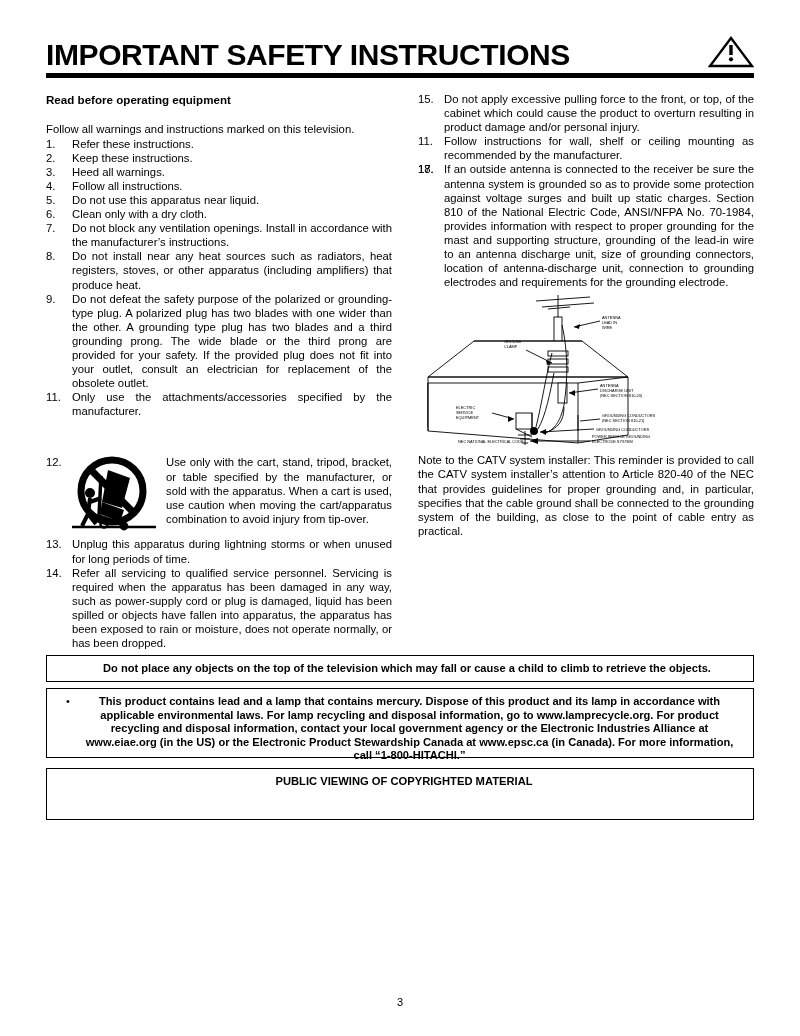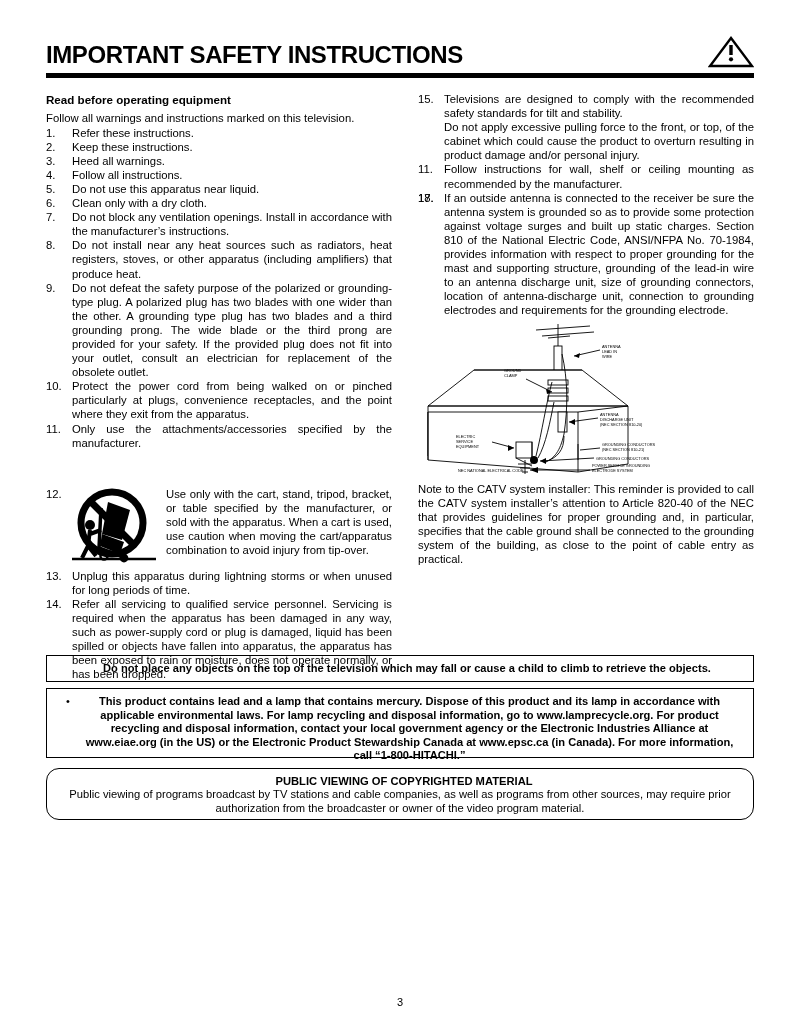--- a/index.html
+++ b/index.html
@@ -8,36 +8,36 @@
     font-family:"Liberation Sans", sans-serif;
     color:#000;
     -webkit-font-smoothing:antialiased;
   }
   .page{position:absolute;left:0;top:0;width:800px;height:1036px;}
 
   
   .header{position:absolute;left:46px;top:40px;width:708px;height:42px;}
   .header-title{
     position:absolute;left:0;top:0;
-    font-size:24px;font-weight:bold;letter-spacing:-0.4px;
+    font-size:30px;font-weight:bold;letter-spacing:-0.4px;
     line-height:30px;white-space:nowrap;
   }
   .header-rule{
     position:absolute;left:0;top:33px;width:708px;height:5px;background:#000;
   }
   .warn-triangle{
     position:absolute;right:0;top:-4px;width:46px;height:34px;
   }
 
   
   .col{position:absolute;top:92px;font-size:11.3px;line-height:14.1px;}
   .col-left{left:46px;width:346px;}
   .col-right{left:418px;width:336px;}
 
-  .sub-head{font-weight:bold;font-size:11.6px;margin:0 0 4px 0;line-height:15px;}
+  .sub-head{font-weight:bold;font-size:11.6px;margin:0 0 15px 0;line-height:15px;}
   .lead{margin:0 0 0.5px 0;}
 
   ol.items{list-style:none;margin:0;padding:0;}
   ol.items > li{
     position:relative;padding-left:26px;margin:0;
     text-align:justify;
   }
   ol.items > li > .num{
     position:absolute;left:0;top:0;width:20px;text-align:left;
   }
@@ -66,21 +66,21 @@
     border:1.6px solid #000;box-sizing:border-box;text-align:center;
   }
   .box1{top:655px;height:27px;}
   .box1 p{
     margin:0;padding:5px 0 0 14px;font-size:11.1px;font-weight:bold;line-height:14px;
   }
   .box2{top:688px;height:70px;}
   .box2 .bullet-row{display:flex;padding:6px 10px 0 10px;}
   .box2 .bdot{width:16px;flex:0 0 16px;font-size:11px;line-height:13.6px;padding-left:3px;}
   .box2 .btxt{flex:1;font-size:11.1px;font-weight:bold;line-height:13.6px;}
-  .box3{top:768px;height:52px;border-radius:13px;}
+  .box3{top:768px;height:52px;}
   .box3 .b3head{
     margin:0;padding:5px 0 0 8px;font-size:11.2px;font-weight:bold;line-height:14px;
   }
   .box3 .b3body{
     margin:0;padding:0 8px 0 8px;font-size:11.2px;line-height:13.8px;
   }
 
   .page-num{
     position:absolute;left:0;top:996px;width:800px;text-align:center;
     font-size:11px;
@@ -108,21 +108,20 @@
     <ol class="items">
       <li><span class="num">1.</span><span class="nojust">Refer these instructions.</span></li>
       <li><span class="num">2.</span><span class="nojust">Keep these instructions.</span></li>
       <li><span class="num">3.</span><span class="nojust">Heed all warnings.</span></li>
       <li><span class="num">4.</span><span class="nojust">Follow all instructions.</span></li>
       <li><span class="num">5.</span><span class="nojust">Do not use this apparatus near liquid.</span></li>
       <li><span class="num">6.</span><span class="nojust">Clean only with a dry cloth.</span></li>
       <li><span class="num">7.</span><span class="nojust">Do not block any ventilation openings.  Install in accordance with the manufacturer’s instructions.</span></li>
       <li><span class="num">8.</span><span class="justify">Do not install near any heat sources such as radiators, heat registers, stoves, or other apparatus (including amplifiers) that produce heat.</span></li>
       <li><span class="num">9.</span><span class="justify">Do not defeat the safety purpose of the polarized or grounding-type plug.  A polarized plug has two blades with one wider than the other.  A grounding type plug has two blades and a third grounding prong.  The wide blade or the third prong are provided for your safety.  If the provided plug does not fit into your outlet, consult an electrician for replacement of the obsolete outlet.</span></li>
-      <li><span class="num">10.</span><span class="justify">Protect the power cord from being walked on or pinched particularly at plugs, convenience receptacles, and the point where they exit from the apparatus.</span></li>
       <li><span class="num">11.</span><span class="justify">Only use the attachments/accessories specified by the manufacturer.</span></li>
 
       <li class="item12">
         <span class="num">12.</span>
         <span class="cart-wrap">
           <svg viewBox="0 0 92 78" width="92" height="78">
             <g>
 
               <circle cx="44" cy="35" r="31" fill="none" stroke="#000" stroke-width="7"></circle>
 
@@ -148,21 +147,20 @@
 
       <li><span class="num">13.</span><span class="justify">Unplug this apparatus during lightning storms or when unused for long periods of time.</span></li>
       <li><span class="num">14.</span><span class="justify">Refer all servicing to qualified service personnel.  Servicing is required when the apparatus has been damaged in any way, such as power-supply cord or plug is damaged, liquid has been spilled or objects have fallen into apparatus, the apparatus has been exposed to rain or moisture, does not operate normally, or has been dropped.</span></li>
     </ol>
   </div>
 
   <div class="col col-right">
     <ol class="items">
       <li>
         <span class="num">15.</span>
-        <span class="justify">Televisions are designed to comply with the recommended safety standards for tilt and stability.</span>
         <p class="sub-para">Do not apply excessive pulling force to the front, or top, of the cabinet which could cause the product to overturn resulting in product damage and/or personal injury.</p>
       </li>
       <li><span class="num">11.</span><span class="justify">Follow instructions for wall, shelf or ceiling mounting as recommended by the manufacturer.</span></li>
       <li><span class="num">17.</span></li>
       <li><span class="num">18.</span><span class="justify">If an outside antenna is connected to the receiver be sure the antenna system is grounded so as to provide some protection against voltage surges and built up static charges.  Section 810 of the National Electric Code, ANSI/NFPA No. 70-1984, provides information with respect to proper grounding for the mast and supporting structure, grounding of the lead-in wire to an antenna discharge unit, size of grounding connectors, location of antenna-discharge unit, connection to grounding electrodes and requirements for the grounding electrode.</span></li>
     </ol>
 
     <div class="diagram">
       <svg viewBox="0 0 336 150" width="336" height="150">
         <g stroke="#000" fill="none" stroke-width="0.9">
@@ -267,17 +265,16 @@
 
   <div class="box box2">
     <div class="bullet-row">
       <div class="bdot">•</div>
       <div class="btxt">This product contains lead and a lamp that contains mercury.  Dispose of this product and its lamp in accordance with applicable environmental laws.  For lamp recycling and disposal information, go to www.lamprecycle.org.  For product recycling and disposal information, contact your local government agency or the Electronic Industries Alliance at www.eiae.org (in the US) or the Electronic Product Stewardship Canada at www.epsc.ca (in Canada).  For more information, call “1-800-HITACHI.”</div>
     </div>
   </div>
 
   <div class="box box3">
     <p class="b3head">PUBLIC VIEWING OF COPYRIGHTED MATERIAL</p>
-    <p class="b3body">Public viewing of programs broadcast by TV stations and cable companies, as well as programs from other sources, may require prior authorization from the broadcaster or owner of the video program material.</p>
   </div>
 
   <div class="page-num">3</div>
 </div>
 
 </body></html>

